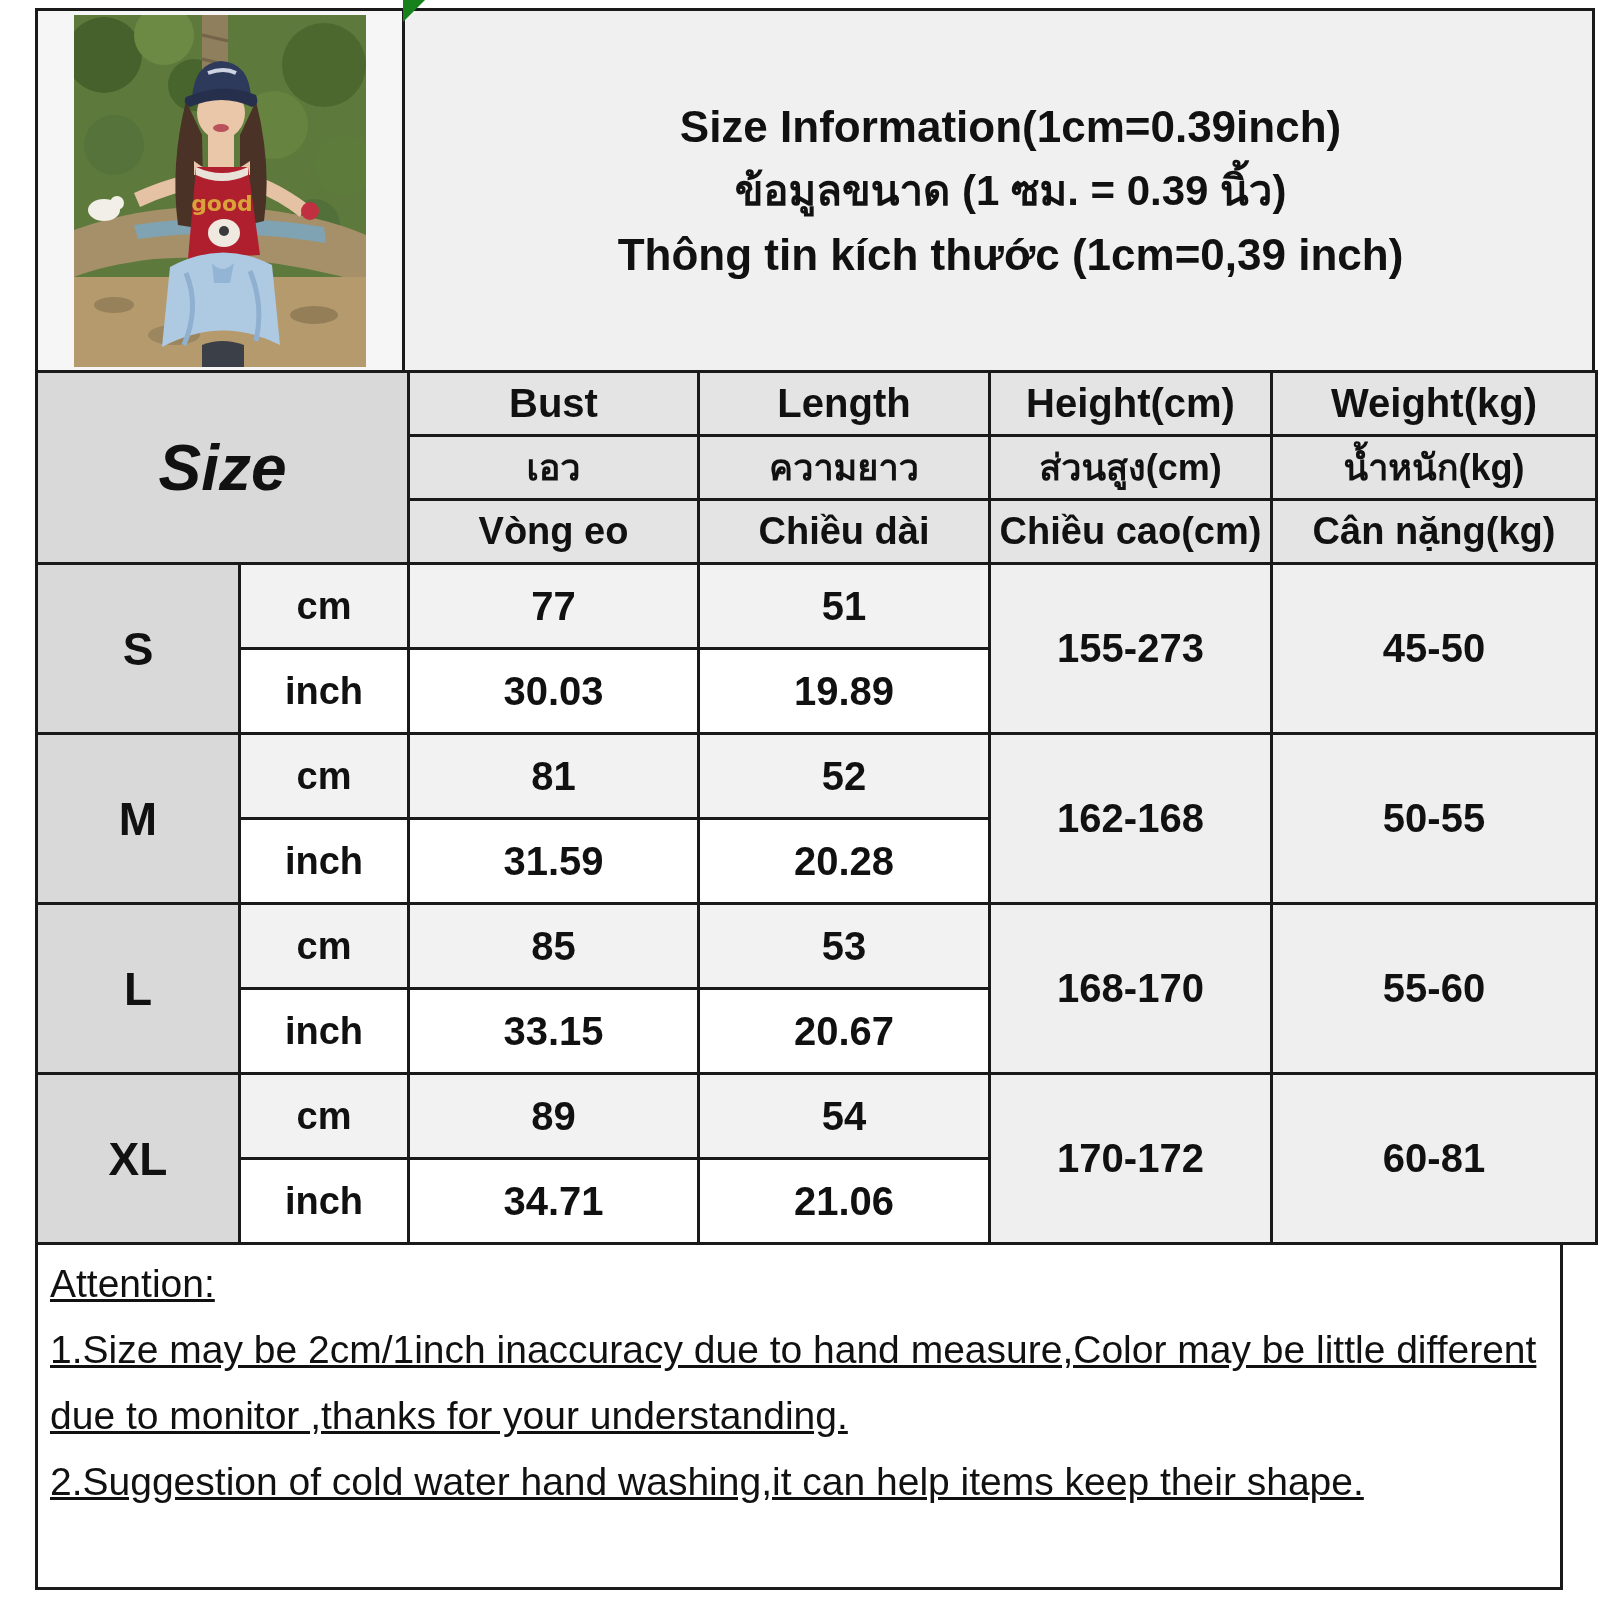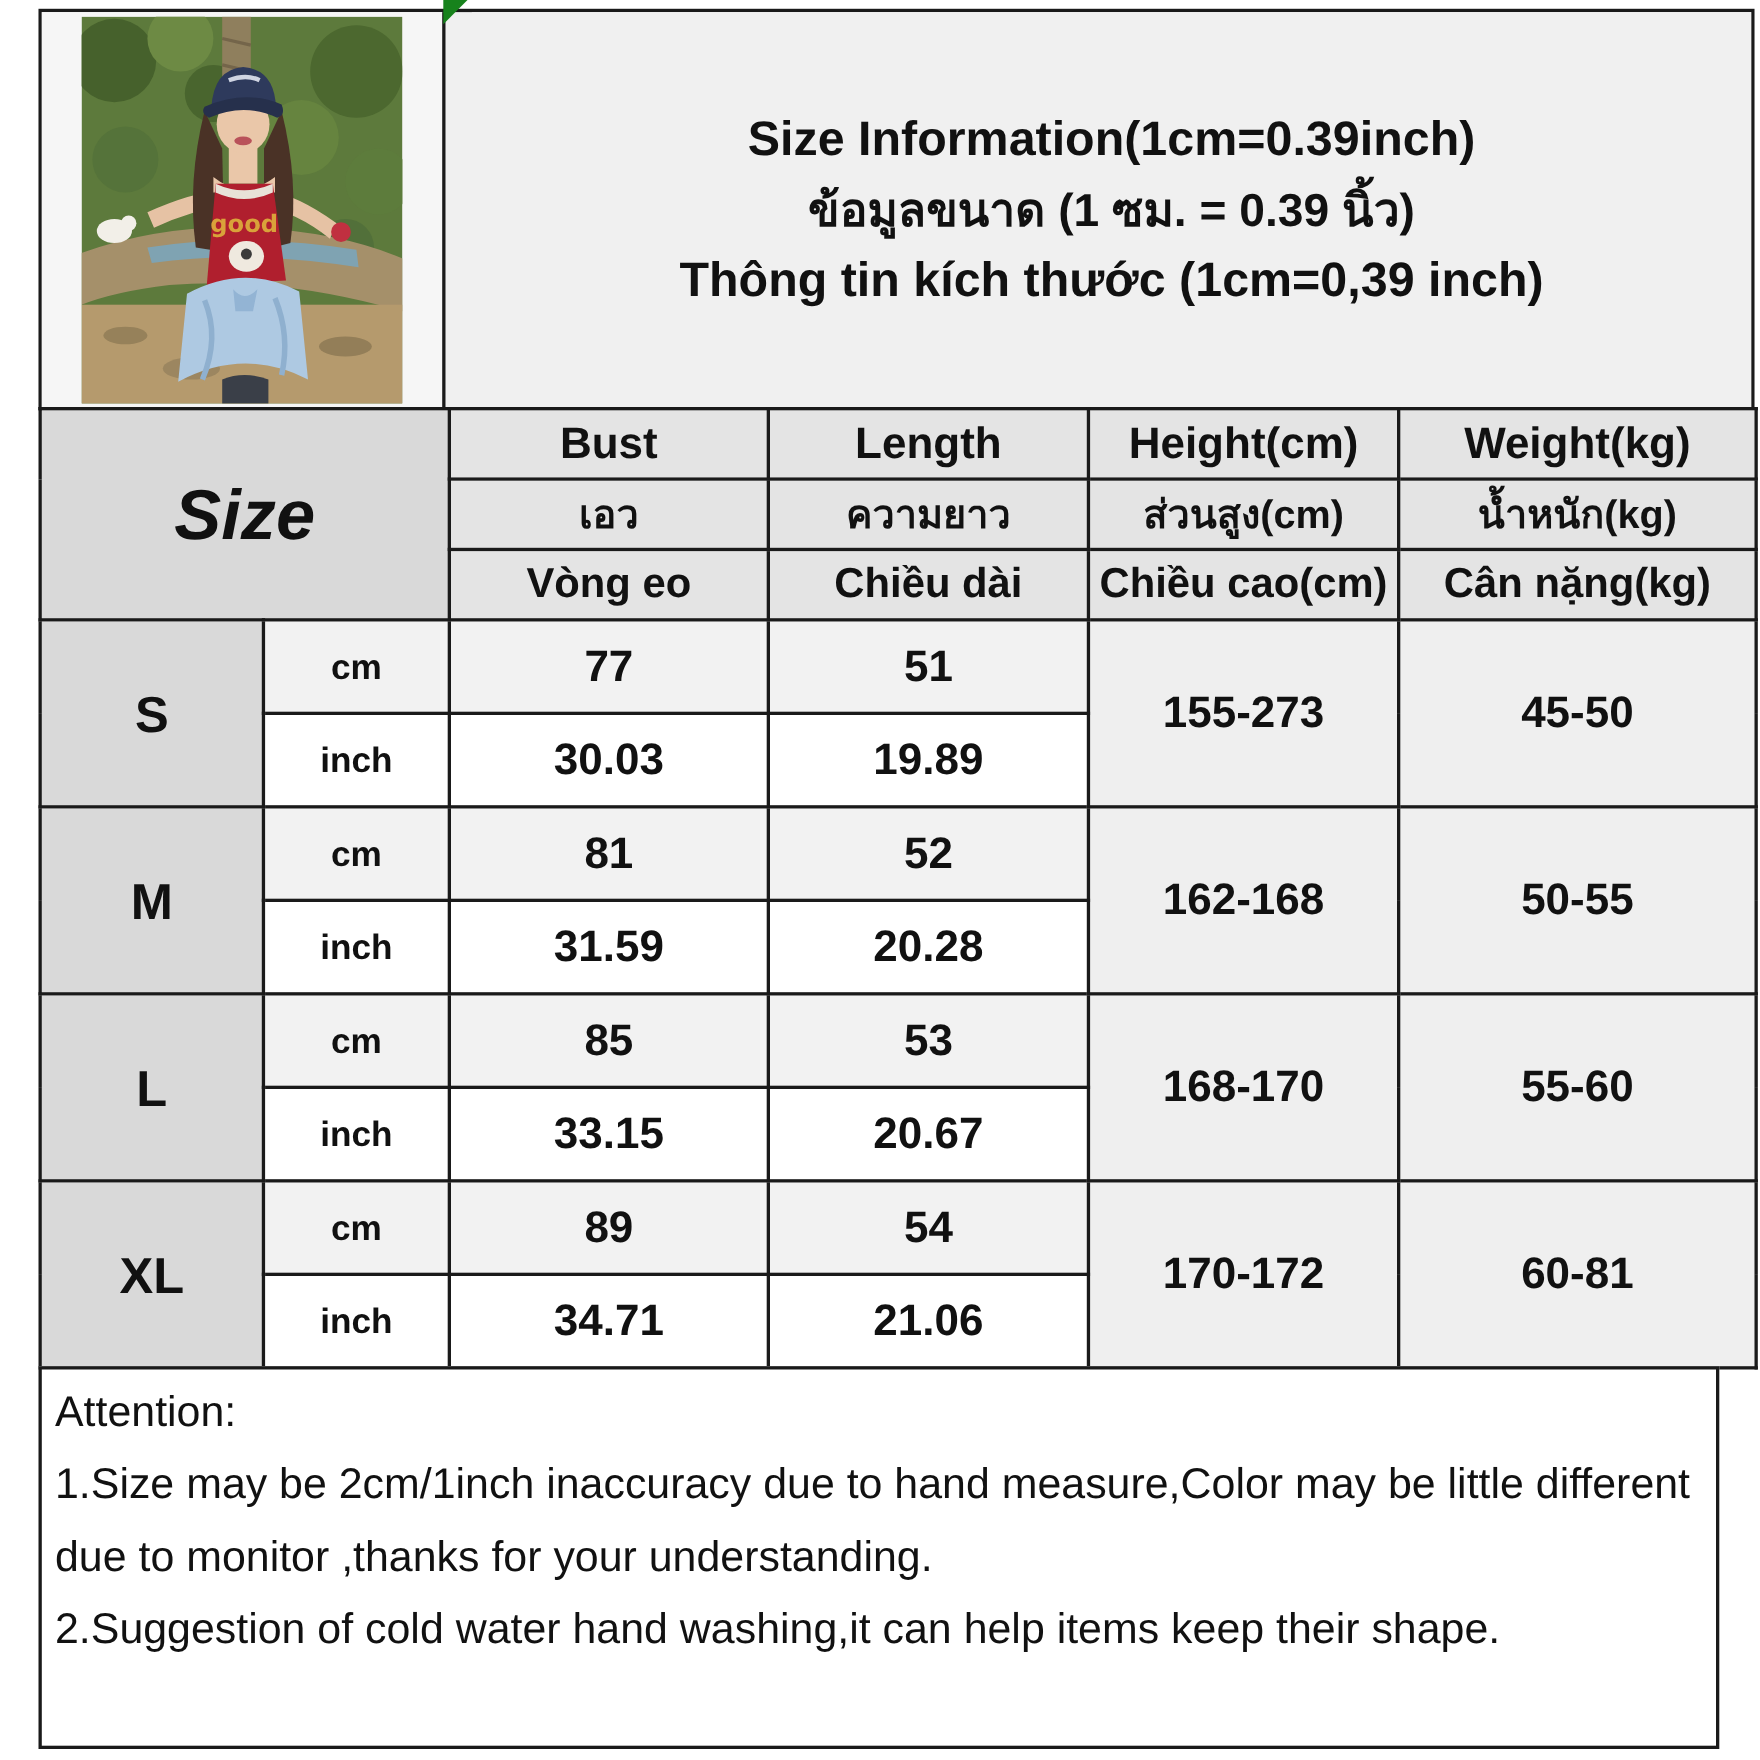--- a/index.html
+++ b/index.html
@@ -81,38 +81,39 @@
   col.c-weight    { width: 325px; }
 
   tr.hdr-row { height: 64px; }
   tr.body-row { height: 85px; }
 
   td.size-head { background: #d9d9d9; font-size: 64px; font-style: italic; }
   td.hdr { background: #e4e4e4; font-size: 40px; }
   td.hdr.thai { font-size: 36px; }
   td.hdr.viet { font-size: 38px; }
   td.size-label { background: #d9d9d9; font-size: 46px; }
-  td.unit { font-size: 32px; }
+  td.unit { font-size: 38px; }
   td.val { font-size: 40px; }
   td.range { background: #efefef; font-size: 40px; }
   .row-cm td.unit, .row-cm td.val { background: #f2f2f2; }
   .row-inch td.unit, .row-inch td.val { background: #ffffff; }
 
   
   .attention-box {
     width: 1528px;
     margin-top: -3px;
     border: 3px solid #1a1a1a;
     box-sizing: border-box;
     background: #ffffff;
     min-height: 348px;
     padding: 6px 10px 6px 12px;
     font-size: 39px;
     line-height: 66px;
     font-weight: normal;
+    text-decoration: underline;
   }
   .attention-box p { margin: 0; }
 </style>
 </head>
 <body>
 
 <div id="page">
   <div class="sheet">
 
     <div class="top-band">

